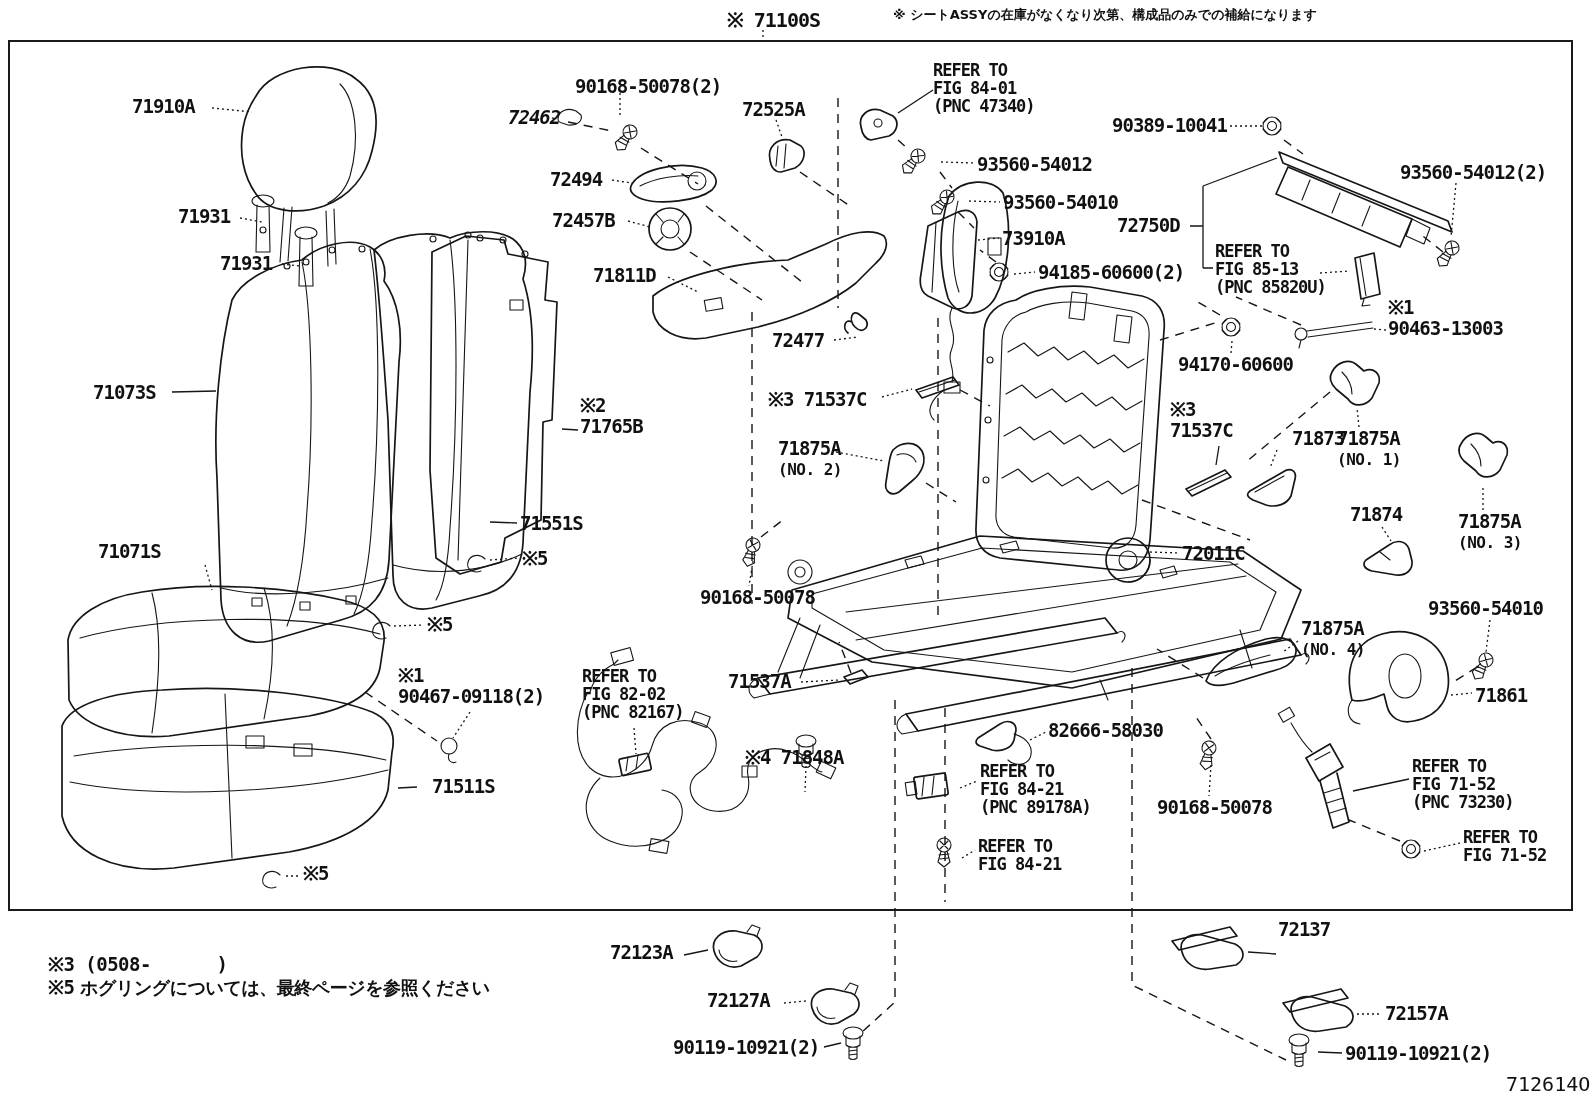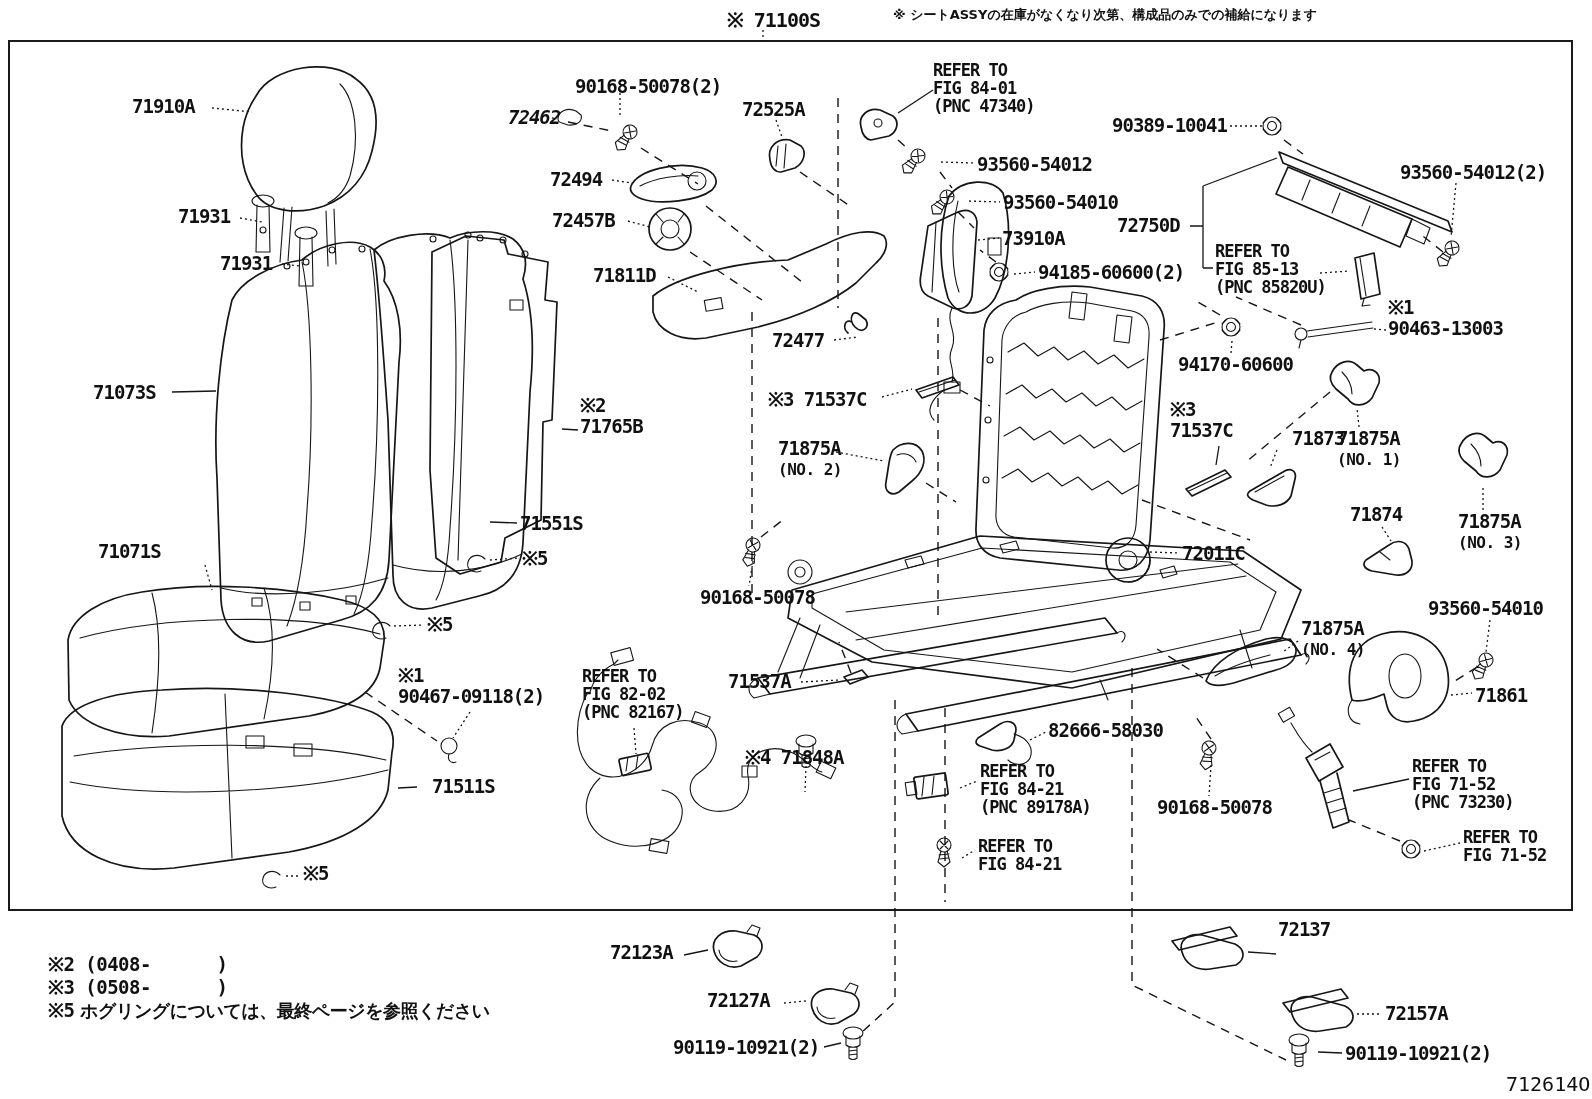--- a/index.html
+++ b/index.html
@@ -368,18 +368,17 @@
     <div class="lbl part" style="left: 610px; top: 942px;"><div>72123A</div></div>
     <div class="lbl part" style="left: 707px; top: 990px;"><div>72127A</div></div>
     <div class="lbl part" style="left: 673px; top: 1037px;"><div>90119-10921(2)</div></div>
     <div class="lbl part" style="left: 1278px; top: 919px;"><div>72137</div></div>
     <div class="lbl part" style="left: 1385px; top: 1003px;"><div>72157A</div></div>
     <div class="lbl part" style="left: 1345px; top: 1043px;"><div>90119-10921(2)</div></div>
     <div class="lbl part" style="left: 303px; top: 863px;"><div>※5</div></div>
   </div>
 
 <div id="legend">
-    <div class="row"><span>※2</span><span> (0408-      )</span></div>
     <div class="row"><span>※3</span><span> (0508-      )</span></div>
     <div class="row"><span>※5</span><span class="jp"> ホグリングについては、最終ページを参照ください</span></div>
   </div>
 
 <div id="doc-num">712614O</div>
 
 </body></html>

